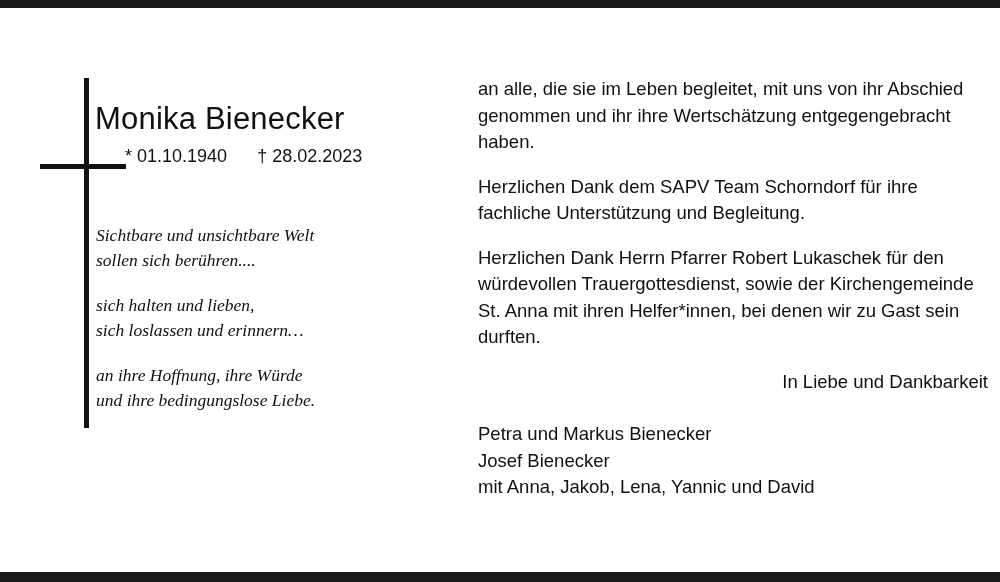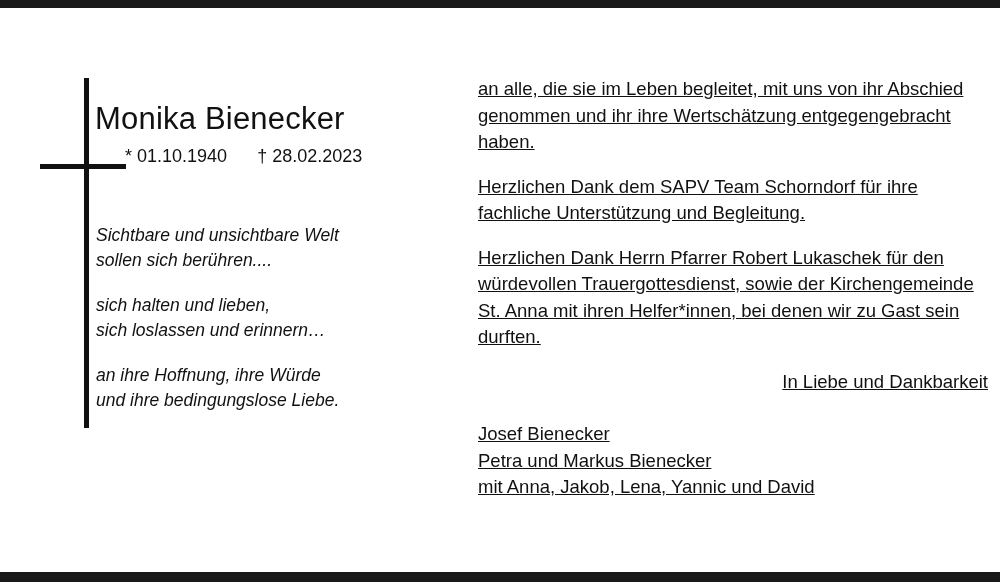--- a/index.html
+++ b/index.html
@@ -100,20 +100,21 @@
     left: 96px;
     top: 215px;
     width: 330px;
     font-style: italic;
     font-size: 17.5px;
     line-height: 25px;
     color: #111111;
   }
   .poem p {
     margin: 0 0 20px 0;
+    font-family: Liberation Serif, serif;
   }
   .poem p:last-child {
     margin-bottom: 16px;
   }
   
   .right-col {
     position: absolute;
     left: 452px;
     top: 0;
     width: 548px;
@@ -131,21 +132,20 @@
     position: absolute;
     left: 26px;
     top: 68px;
     width: 510px;
     font-size: 18.5px;
     line-height: 26.5px;
     color: #111111;
   }
   .body-text p {
     margin: 0 0 18px 0;
-    text-decoration: underline;
   }
   .signature-block {
     margin-top: 26px;
   }
   .signature-block p {
     margin: 0;
     line-height: 26.5px;
   }
   .closing-line {
     margin: 0 0 18px 0;
@@ -191,22 +191,22 @@
 
 
       <div class="body-text">
         <p>an alle, die sie im Leben begleitet, mit uns von ihr Abschied genommen und ihr ihre Wertschätzung entgegengebracht haben.</p>
         <p>Herzlichen Dank dem SAPV Team Schorndorf für ihre fachliche Unterstützung und Begleitung.</p>
         <p>Herzlichen Dank Herrn Pfarrer Robert Lukaschek für den würdevollen Trauergottesdienst, sowie der Kirchengemeinde St. Anna mit ihren Helfer*innen, bei denen wir zu Gast sein durften.</p>
 
         <p class="closing-line">In Liebe und Dankbarkeit</p>
 
         <div class="signature-block">
+          <p>Petra und Markus Bienecker</p>
           <p>Josef Bienecker</p>
-          <p>Petra und Markus Bienecker</p>
           <p>mit Anna, Jakob, Lena, Yannic und David</p>
         </div>
       </div>
 
     </div>
 
   </div>
 </div>
 
 </body></html>

